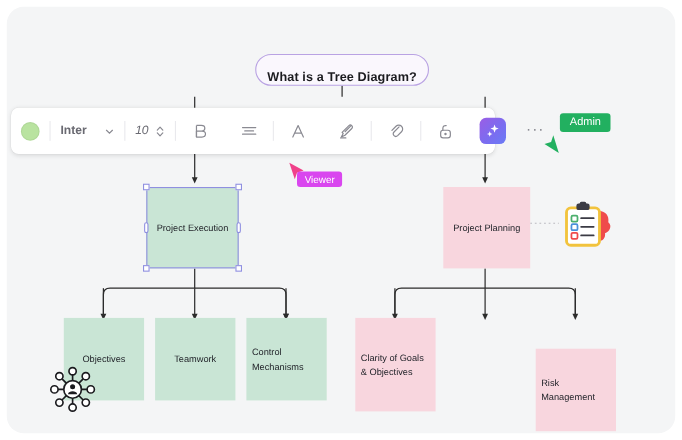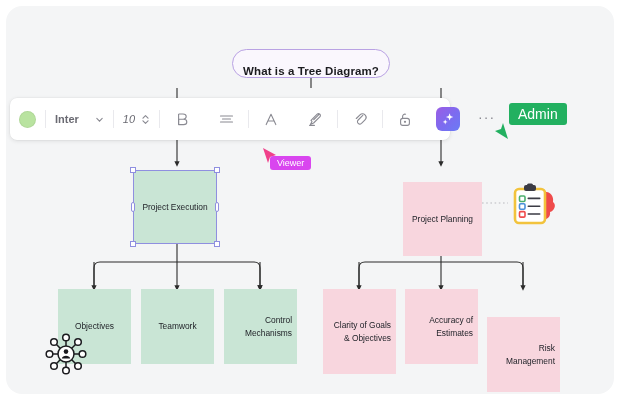--- a/index.html
+++ b/index.html
@@ -136,21 +136,21 @@
     line-height: 1;
     padding-bottom: 5px;
   }
   
   .node {
     position: absolute;
     box-sizing: border-box;
     display: flex;
     align-items: center;
     justify-content: center;
-    text-align: right;
+    text-align: left;
     font-size: 8.4px;
     color: #22242a;
     line-height: 1.45;
     padding: 4px 5px;
   }
   .node-green { background: #c9e5d5; }
   .node-pink  { background: #f8d6de; }
   
   #sel-frame {
     position: absolute;
@@ -180,21 +180,21 @@
   .badge {
     position: absolute;
     border-radius: 3px;
     padding: 2px 7px;
     font-size: 9px;
     color: #ffffff;
     font-weight: normal;
     white-space: nowrap;
   }
   #viewer-badge { left: 270px; top: 156px; background: #d946ef; }
-  #admin-badge  { left: 509px; top: 103px; background: #22b060; font-size: 14px; padding: 3px 9px; text-align: center; }
+  #admin-badge  { left: 509px; top: 103px; background: #22b060; font-size: 10px; padding: 3px 9px; text-align: center; }
   
   .sticker { position: absolute; }
 </style>
 </head>
 <body>
 
 <div id="root">
 
   <div id="canvas"></div>
 
@@ -238,39 +238,36 @@
 
   <div id="sel-frame">
     <div class="handle h-tl"></div>
     <div class="handle h-tr"></div>
     <div class="handle h-bl"></div>
     <div class="handle h-br"></div>
     <div class="handle h-l"></div>
     <div class="handle h-r"></div>
   </div>
 
-  <div class="node node-pink" style="left:403px; top:170px; width:79px; height:74px;margin-top:12px;">
+  <div class="node node-pink" style="left:403px; top:170px; width:79px; height:74px;">
     <span>Project Planning</span>
   </div>
 
   <div class="node node-green" style="left:58px; top:289px; width:73px; height:75px;">
     <span>Objectives</span>
   </div>
   <div class="node node-green" style="left:224px; top:289px; width:73px; height:75px;">
     <span>Control Mechanisms</span>
   </div>
   <div class="node node-green" style="left:141px; top:289px; width:73px; height:75px;">
     <span>Teamwork</span>
   </div>
 
   <div class="node node-pink" style="left:323px; top:289px; width:73px; height:85px;">
     <span>Clarity of Goals &amp; Objectives</span>
-  </div>
-  <div class="node node-pink" style="left:405px; top:289px; width:73px; height:75px;">
-    <span>Accuracy of Estimates</span>
   </div>
   <div class="node node-pink" style="left:487px; top:289px; width:73px; height:75px;margin-top:28px;">
     <span>Risk Management</span>
   </div>
 
   <div class="sticker" style="left:509px; top:182px;">
     <svg width="50" height="46" viewBox="0 0 50 46">
       <g transform="translate(0,0)">
         <path d="M34,10 C41,9 45,14 44,20 C48,23 45,29 41,30 C42,36 36,39 32,36 L30,12 Z" fill="#ef4b4b"></path>
         <rect x="6" y="7" width="30" height="34" rx="4" fill="#ffffff" stroke="#f2c33d" stroke-width="2.6"></rect>

